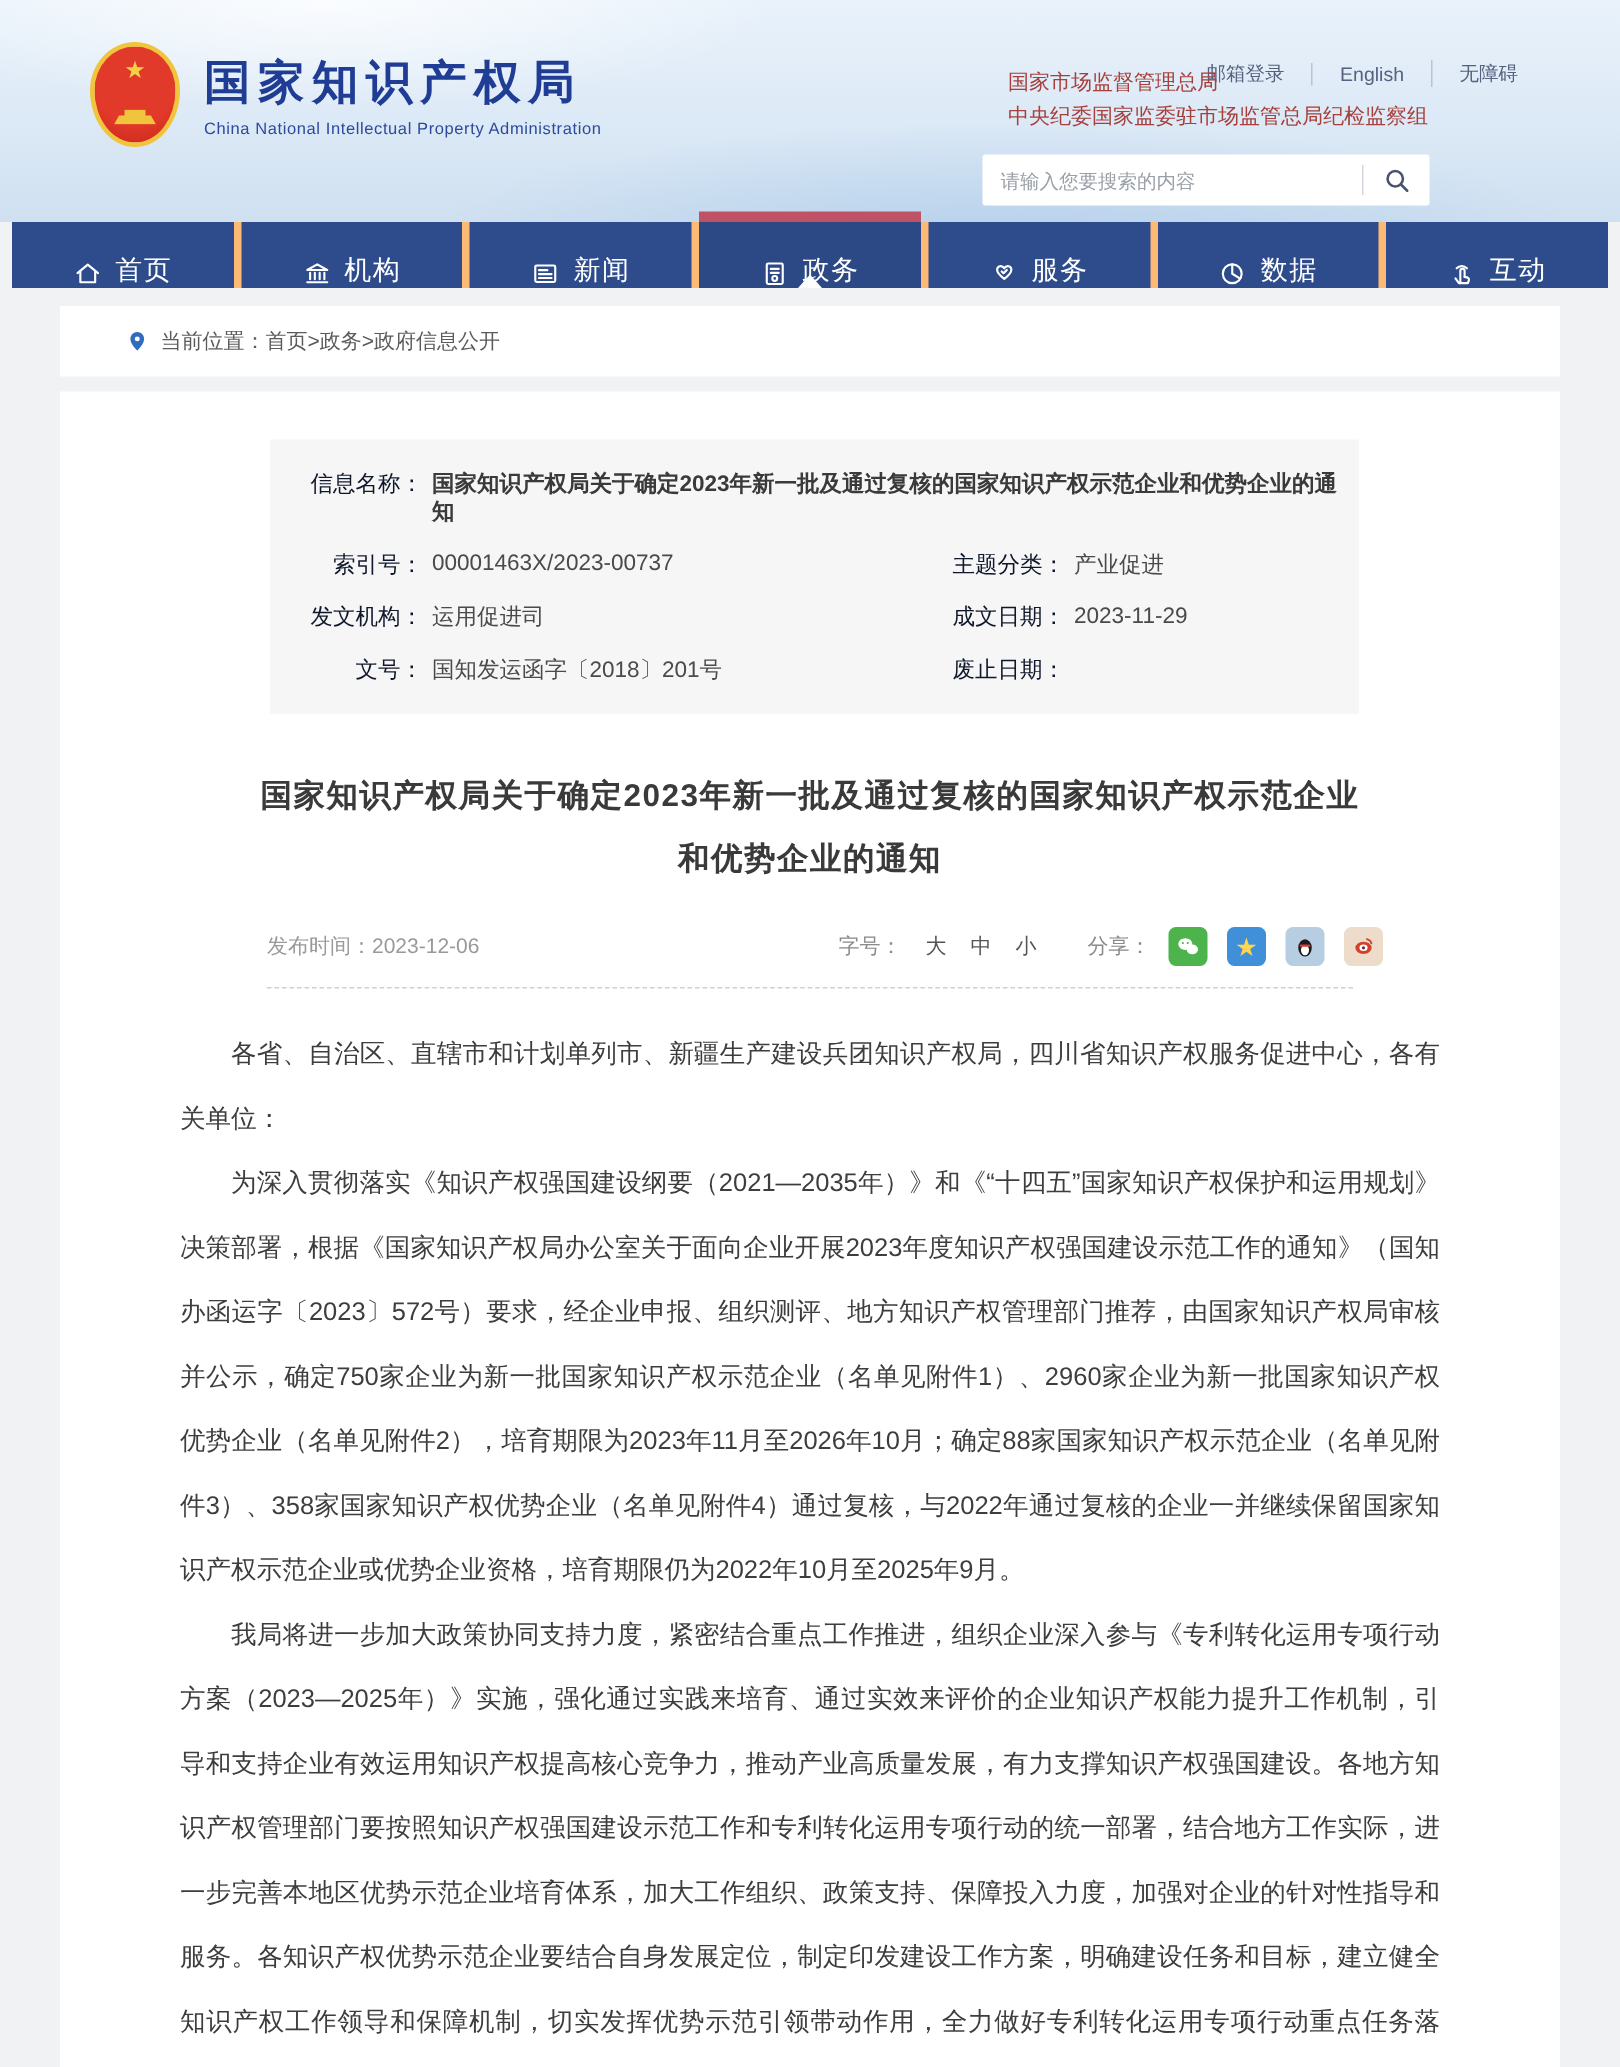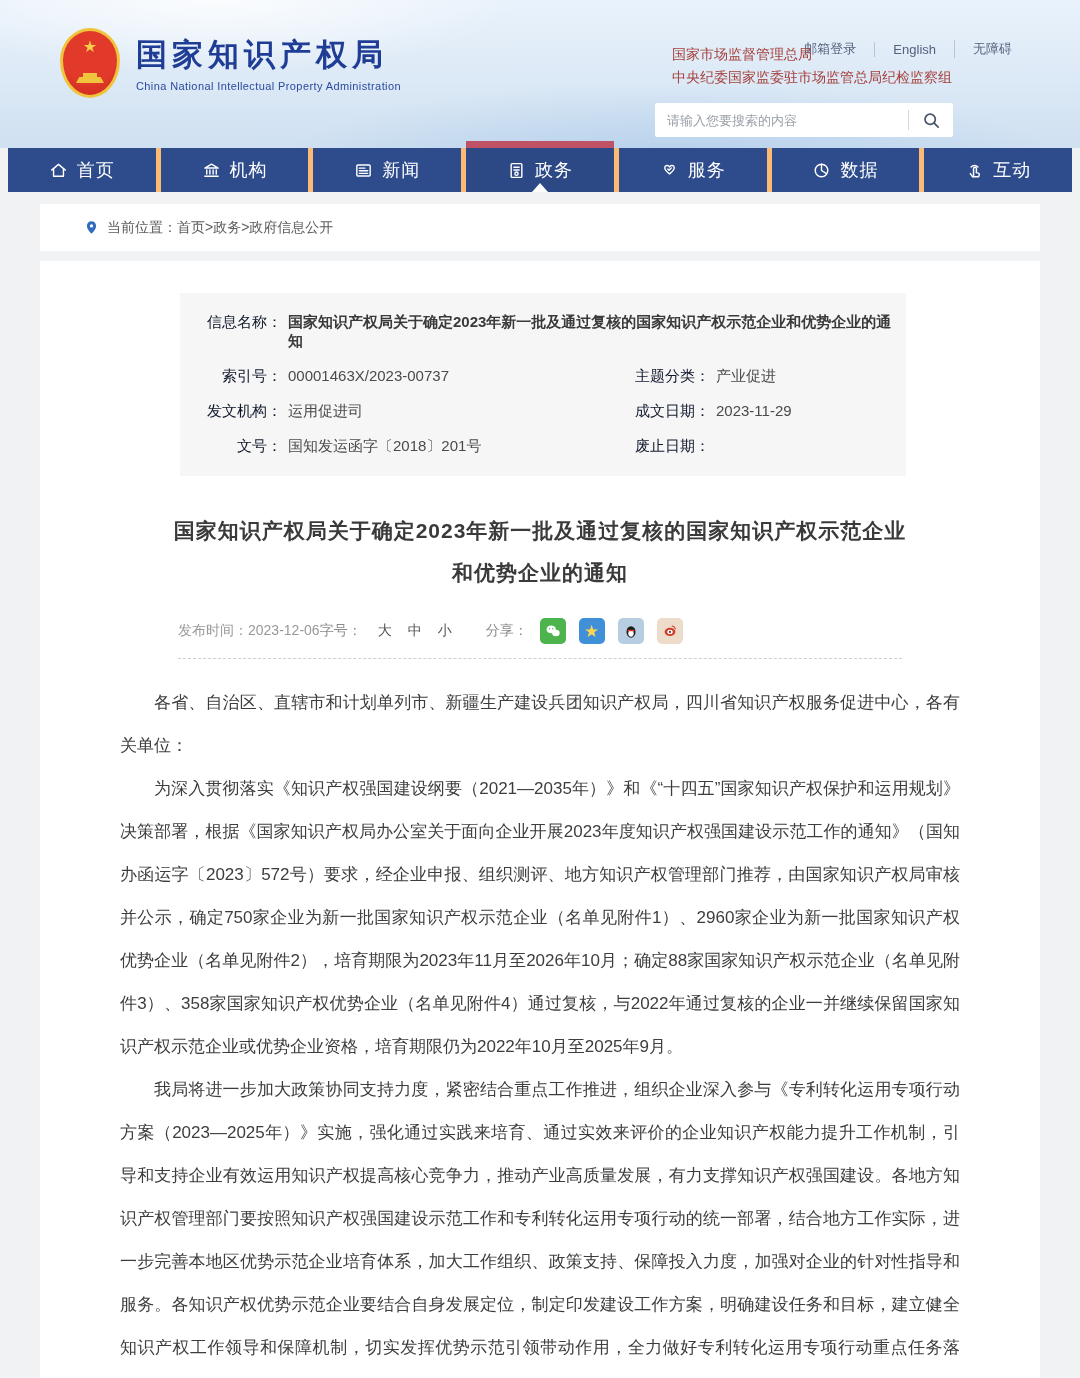--- a/index.html
+++ b/index.html
@@ -36,21 +36,21 @@
     background:#fff; display:flex; align-items:center; border-radius:2px; }
   .search-bar input { flex:1; height:100%; border:0; outline:0; padding:0 12px; font-size:13px;
     color:#333; background:transparent; font-family:inherit; }
   .search-bar input::placeholder { color:#9aa0a8; }
   .search-divider { width:1px; height:20px; background:#d4d8de; }
   .search-btn { width:44px; height:100%; border:0; background:transparent; cursor:pointer;
     display:flex; align-items:center; justify-content:center; }
 
   
   .nav { display:flex; height:44px; margin:0 8px; background:#2e4c8c; }
-  .nav-item { flex:1; display:flex; align-items:center; justify-content:center; gap:9px;
+  .nav-item { flex:1; display:flex; align-items:flex-end; justify-content:center; gap:9px;
     color:#fff; font-size:18px; letter-spacing:1px; cursor:pointer; position:relative; }
   .nav-item + .nav-item { border-left:5px solid #fdba74; }
   .nav-item.active { background:#2c4986; }
   .nav-item.active::before { content:""; position:absolute; top:-7px; left:0; right:0; height:7px; background:#c05266; }
   .nav-item.active::after { content:""; position:absolute; bottom:0; left:50%; transform:translateX(-50%);
     border-left:8px solid transparent; border-right:8px solid transparent; border-bottom:9px solid #fdfdfd; }
   .nav-icon { display:flex; }
   .nav-icon svg { width:19px; height:19px; stroke:#fff; fill:none; stroke-width:1.5; stroke-linecap:round; stroke-linejoin:round; }
 
   
@@ -65,21 +65,21 @@
   .it-row { display:flex; padding:8px 0; }
   .it-label { width:108px; flex:none; text-align:right; color:#0f172a; padding-right:6px; }
   .it-value { color:#4a4a4a; }
   .it-value.name { font-weight:bold; color:#3a3a3a; }
   .it-cell { display:flex; }
   .it-cell.left { width:428px; flex:none; }
 
   .article-title { margin-top:34px; text-align:center; font-size:21px; font-weight:600;
     color:#3a3a3a; line-height:42px; letter-spacing:1px; }
 
-  .meta-row { margin:24px 58px 0 58px; display:flex; align-items:center;
+  .meta-row { margin:24px 38px 0 58px; display:flex; justify-content:space-between; align-items:center;
     font-size:14px; color:#999; }
   .meta-right { display:flex; align-items:center; color:#8a8a8a; }
   .fs-opt { color:#555; margin-left:16px; cursor:pointer; }
   .share-label { margin-left:34px; }
   .share-icons { display:flex; gap:13px; margin-left:12px; }
   .share-icon { width:26px; height:26px; border-radius:5px; display:flex; align-items:center; justify-content:center; cursor:pointer; }
   .share-wechat { background:#4db34d; }
   .share-qzone { background:#3f8fd9; color:#ffd64e; font-size:17px; line-height:1; }
   .share-qq { background:#b7cde2; }
   .share-weibo { background:#ecdcc9; }

